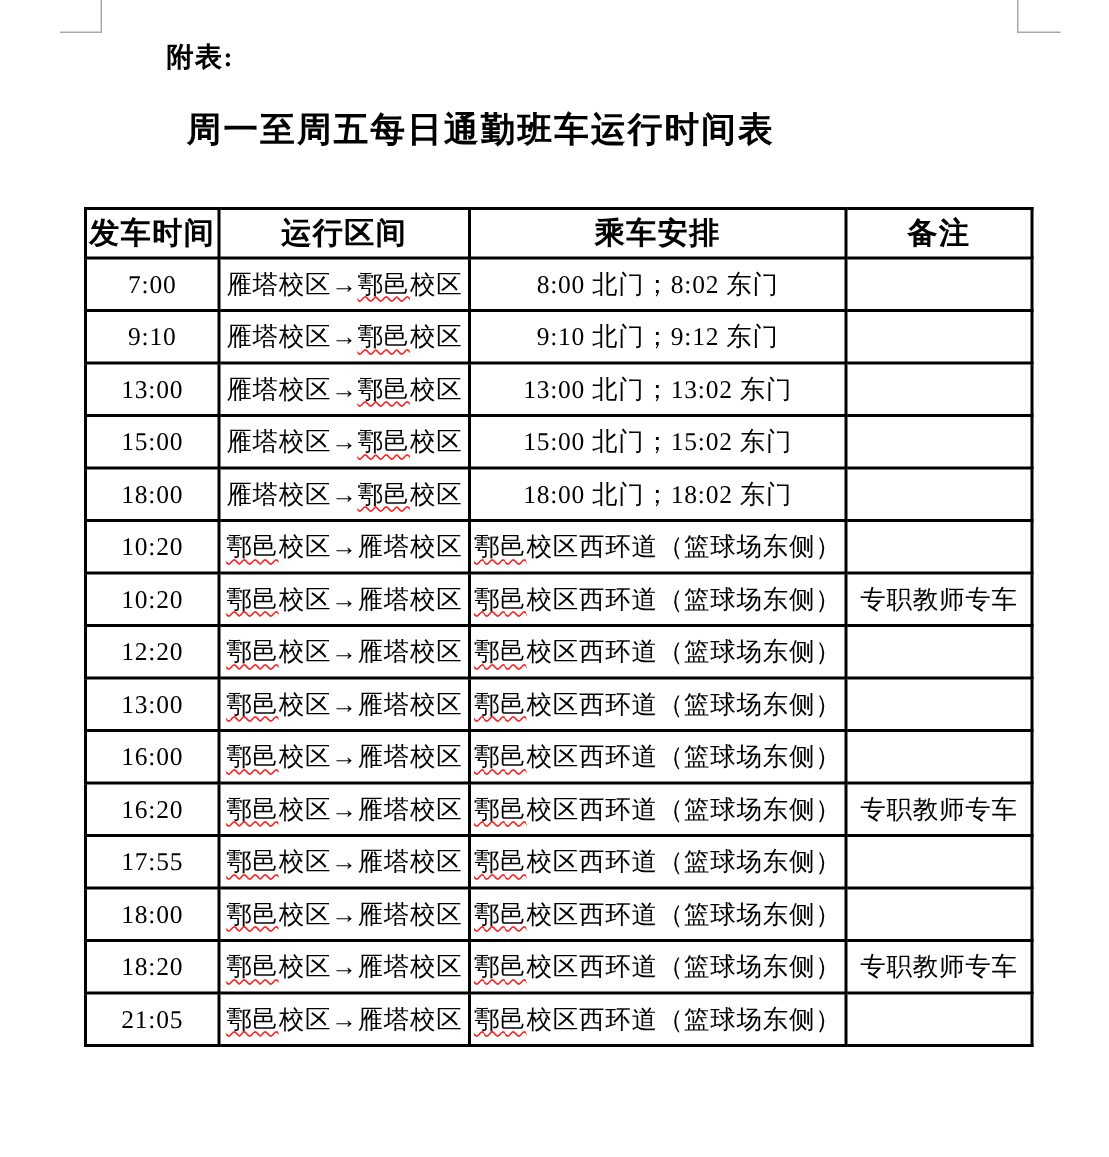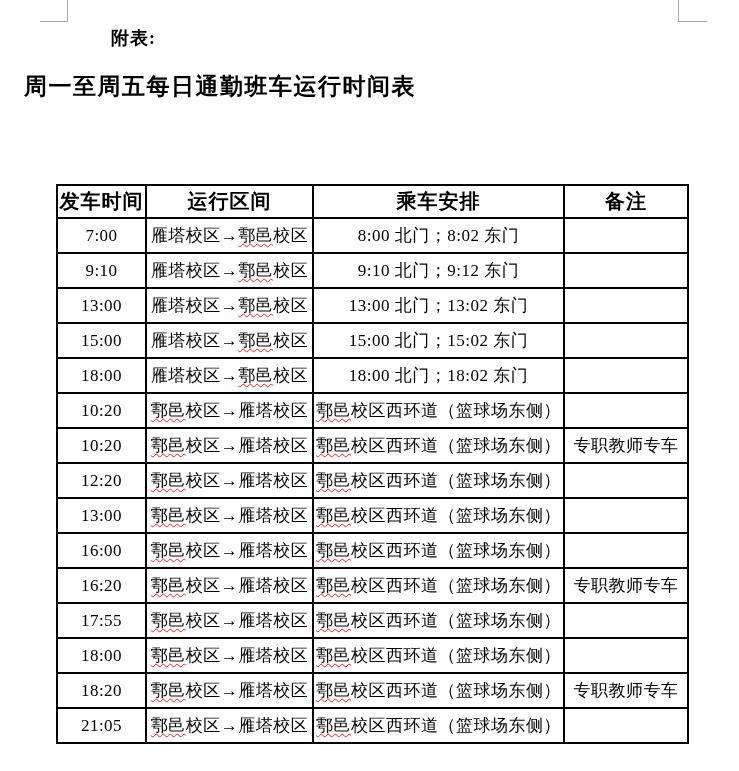--- a/index.html
+++ b/index.html
@@ -36,32 +36,31 @@
     left: 68px; top: 26px;
     font-size: 18px;
     font-weight: bold;
     letter-spacing: 1px;
     margin-left: 43px;
   }
   .doc-title {
     position: absolute;
     left: 0; top: 71px;
     width: 641px;
+    text-align: center;
     font-size: 23px;
     font-weight: bold;
     letter-spacing: 1.5px;
-    padding-left: 24px;
   }
   table.schedule {
     position: absolute;
     left: 56px; top: 138px;
     border-collapse: collapse;
     table-layout: fixed;
     width: 631px;
-    margin-top: 46px;
   }
   table.schedule th, table.schedule td {
     border: 2px solid #000000;
     text-align: center;
     vertical-align: middle;
     padding: 0 1px;
     overflow: hidden;
     white-space: nowrap;
   }
   table.schedule th {

